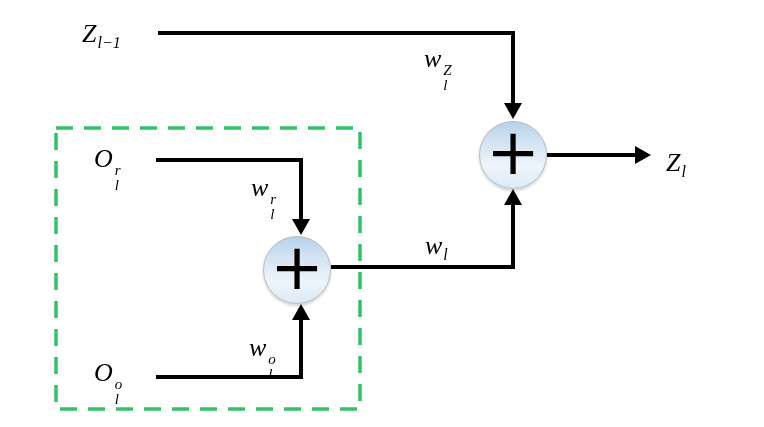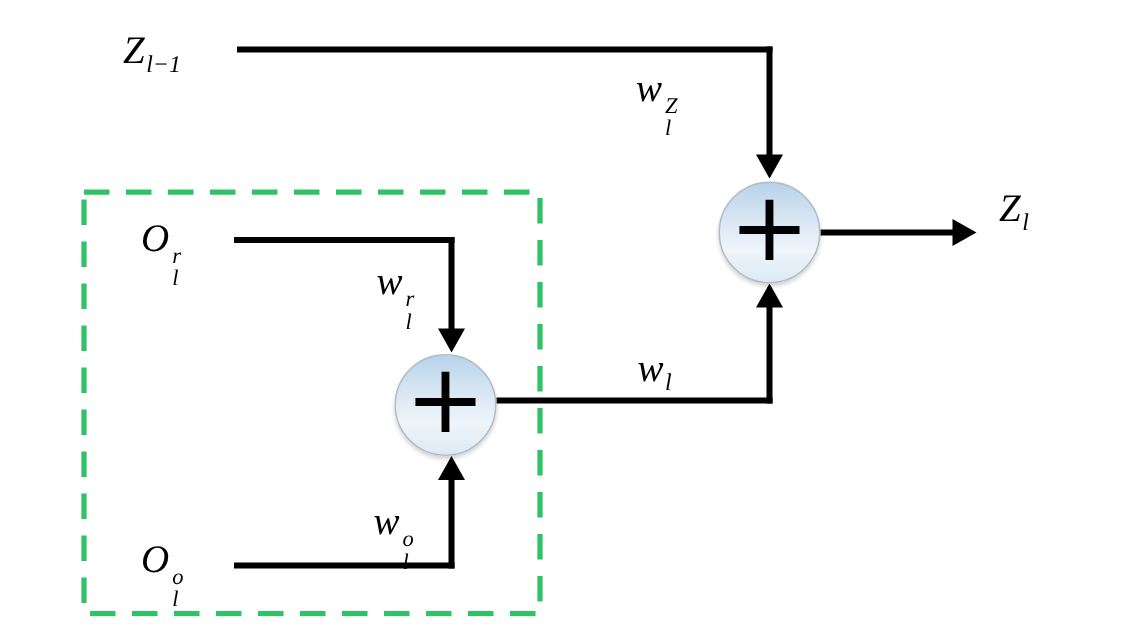--- a/index.html
+++ b/index.html
@@ -114,17 +114,17 @@
     <span>w</span><span class="stack">
         <span>o</span>
         <span>l</span>
       </span>
   </div>
 
   <div class="mlabel" style="left:425px; top:233px;">
     <span>w</span><span class="sub1">l</span>
   </div>
 
-  <div class="mlabel" style="left:666px; top:126px;">
+  <div class="mlabel" style="left:666px; top:150px;">
     <span>Z</span><span class="sub1">l</span>
   </div>
 
 </div>
 
 </body></html>

